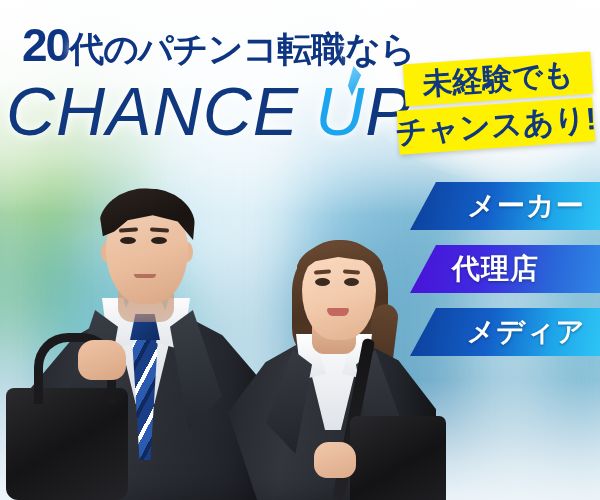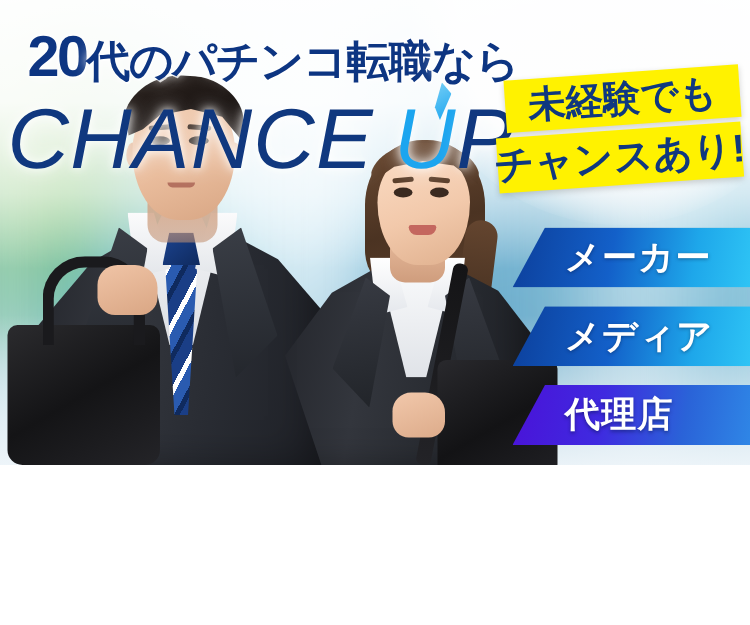--- a/index.html
+++ b/index.html
@@ -1,20 +1,20 @@
 <!DOCTYPE html>
 <html><head>
 <meta charset="utf-8">
 <style>
   html,body{margin:0;padding:0;background:#fff;}
   body{font-family:"Liberation Sans","DejaVu Sans",sans-serif;}
 
   #banner{
     position:relative;
-    width:600px;height:372px;
+    width:600px;height:500px;
     overflow:hidden;
     background:#dfe9ef;
     user-select:none;
   }
 
   
   .bg{position:absolute;inset:0;overflow:hidden;}
   .bg-base{
     position:absolute;inset:-40px;
     background:
@@ -263,21 +263,21 @@
     position:relative;height:48px;margin-bottom:15px;
     display:flex;align-items:center;
     padding-left:42px;box-sizing:border-box;
     clip-path:polygon(26px 0,100% 0,100% 100%,0 100%);
     box-shadow:0 2px 6px rgba(0,0,0,.22);
   }
   .chip span{
     color:#fff;font-size:28px;font-weight:bold;letter-spacing:1px;white-space:nowrap;
     text-shadow:0 1px 3px rgba(0,20,60,.45);
   }
-  .chip.v-blue{background:linear-gradient(100deg,#0c3f9b 0%,#1360c9 42%,#1ea7ea 76%,#2ec4f5 100%);}
+  .chip.v-blue{background:linear-gradient(100deg,#0c3f9b 0%,#1360c9 42%,#1ea7ea 76%,#2ec4f5 100%);justify-content:center;}
   .chip.v-purple{background:linear-gradient(100deg,#4a12d8 0%,#3f2ae0 38%,#2a63d8 72%,#2f86e6 100%);}
 
   
   .caption{
     position:absolute;left:0;bottom:18px;width:394px;height:38px;
     background:linear-gradient(90deg,rgba(10,10,12,.62) 0%,rgba(10,10,12,.58) 72%,rgba(10,10,12,0) 100%);
     display:flex;align-items:center;padding-left:44px;box-sizing:border-box;
   }
   .caption span{color:#fff;font-size:17px;letter-spacing:.5px;white-space:nowrap;}
 </style>
@@ -356,22 +356,22 @@
     <span>未経験でも</span>
   </div>
   <div class="badge badge2">
     <span>チャンスあり!</span>
   </div>
 
   <div class="chips">
     <div class="chip v-blue">
       <span>メーカー</span>
     </div>
+    <div class="chip v-purple">
+      <span>代理店</span>
+    </div>
     <div class="chip v-blue">
       <span>メディア</span>
     </div>
-    <div class="chip v-purple">
-      <span>代理店</span>
-    </div>
   </div>
 
 
 </div>
 
 </body></html>

